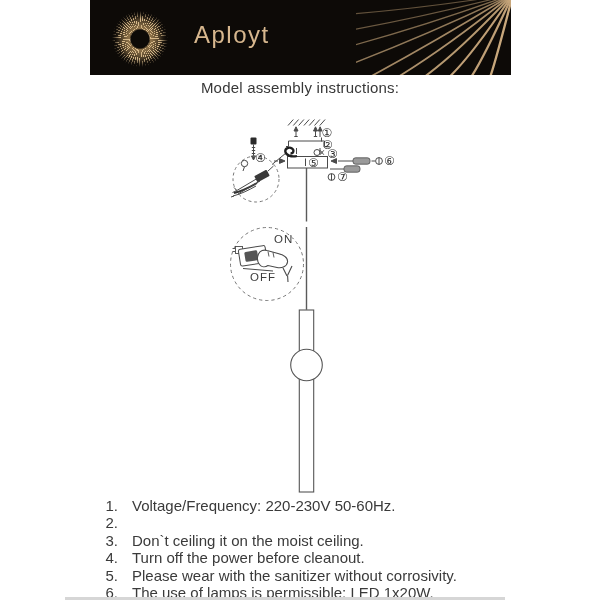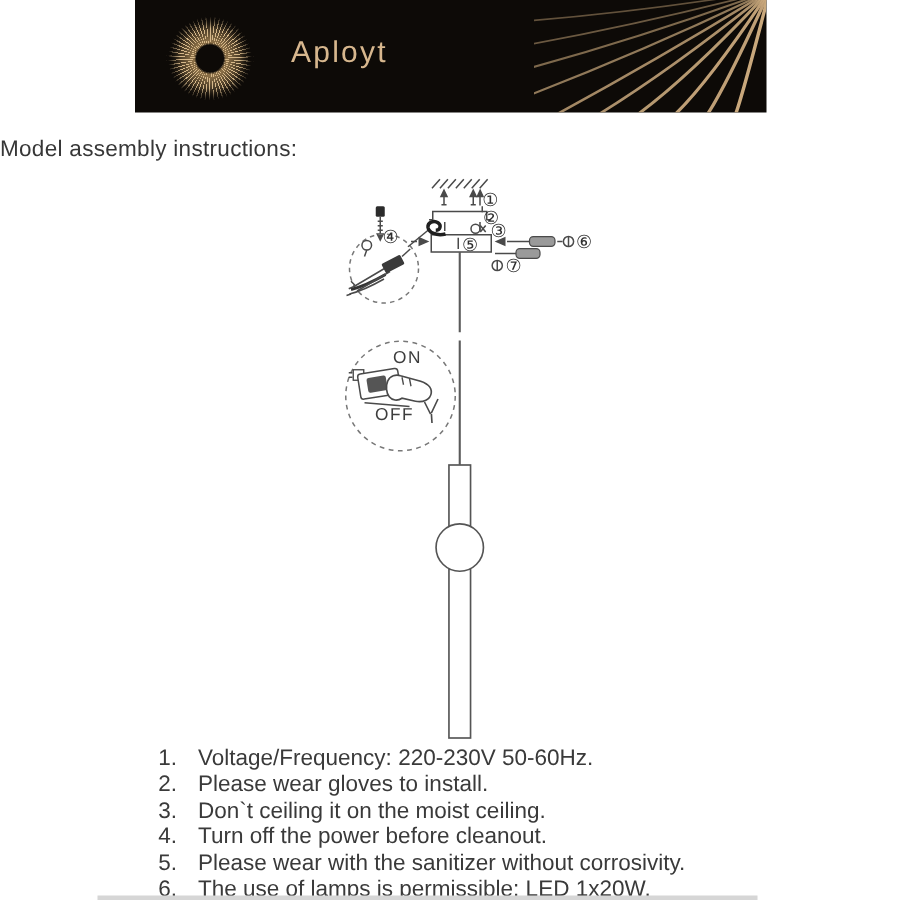--- a/index.html
+++ b/index.html
@@ -15,26 +15,26 @@
   .starburst{
     position:absolute;left:21px;top:10px;width:58px;height:58px;border-radius:50%;
     background:
       radial-gradient(circle at 50% 50%, #0d0a07 0 9px, rgba(13,10,7,0) 10.5px),
       radial-gradient(circle at 50% 50%, rgba(13,10,7,0) 0 20px, #0d0a07 28px),
       repeating-conic-gradient(rgba(219,189,142,0.95) 0deg 1.7deg, rgba(219,189,142,0) 1.7deg 6.2deg),
       radial-gradient(circle at 50% 50%, #8a6f47 0 12px, rgba(13,10,7,1) 27px);
   }
   .brand{
     position:absolute;left:104px;top:20px;
-    font-size:20px;line-height:30px;letter-spacing:1.5px;
+    font-size:24px;line-height:30px;letter-spacing:1.5px;
     color:#d7b78e;font-weight:400;
   }
   .rays{position:absolute;right:0;top:0;}
   
-  .titleblock{position:absolute;left:0;top:80px;width:600px;text-align:left;color:#373737;margin-top:12px;}
+  .titleblock{position:absolute;left:0;top:80px;width:600px;text-align:center;color:#373737;}
   .titleblock .line1{font-size:15px;line-height:16px;font-weight:500;letter-spacing:.2px;}
   .titleblock .line2{font-size:15px;line-height:16px;font-weight:500;letter-spacing:.4px;}
   
   .diagram{position:absolute;left:0;top:0;width:600px;height:600px;}
   .callout{
     position:absolute;font-family:"DejaVu Sans",sans-serif;
     font-size:12px;line-height:12px;color:#2e2e2e;
   }
   .switchlabel{
     position:absolute;font-size:11.5px;letter-spacing:1px;color:#3d3d3d;font-weight:500;
@@ -187,31 +187,30 @@
   </svg>
 
   <span class="callout" style="left:321.5px;top:127px">①</span>
   <span class="callout" style="left:322px;top:138.5px">②</span>
   <span class="callout" style="left:327px;top:147.5px">③</span>
   <span class="callout" style="left:255px;top:152px">④</span>
   <span class="callout" style="left:308px;top:156.5px">⑤</span>
   <span class="callout" style="left:384px;top:155px">⑥</span>
   <span class="callout" style="left:337px;top:171px">⑦</span>
 
-  <span class="switchlabel" style="left:262px;top:233px">ON</span>
+  <span class="switchlabel" style="left:274px;top:233px">ON</span>
   <span class="switchlabel" style="left:250px;top:271px">OFF</span>
 
   <div class="list">
     <div class="row">
       <span class="num">1.</span>
       <span class="txt">Voltage/Frequency: 220-230V 50-60Hz.</span>
     </div>
     <div class="row">
       <span class="num">2.</span>
-      <span class="txt">Please wear gloves to install.</span>
     </div>
     <div class="row">
       <span class="num">3.</span>
       <span class="txt">Don`t ceiling it on the moist ceiling.</span>
     </div>
     <div class="row">
       <span class="num">4.</span>
       <span class="txt">Turn off the power before cleanout.</span>
     </div>
     <div class="row">

